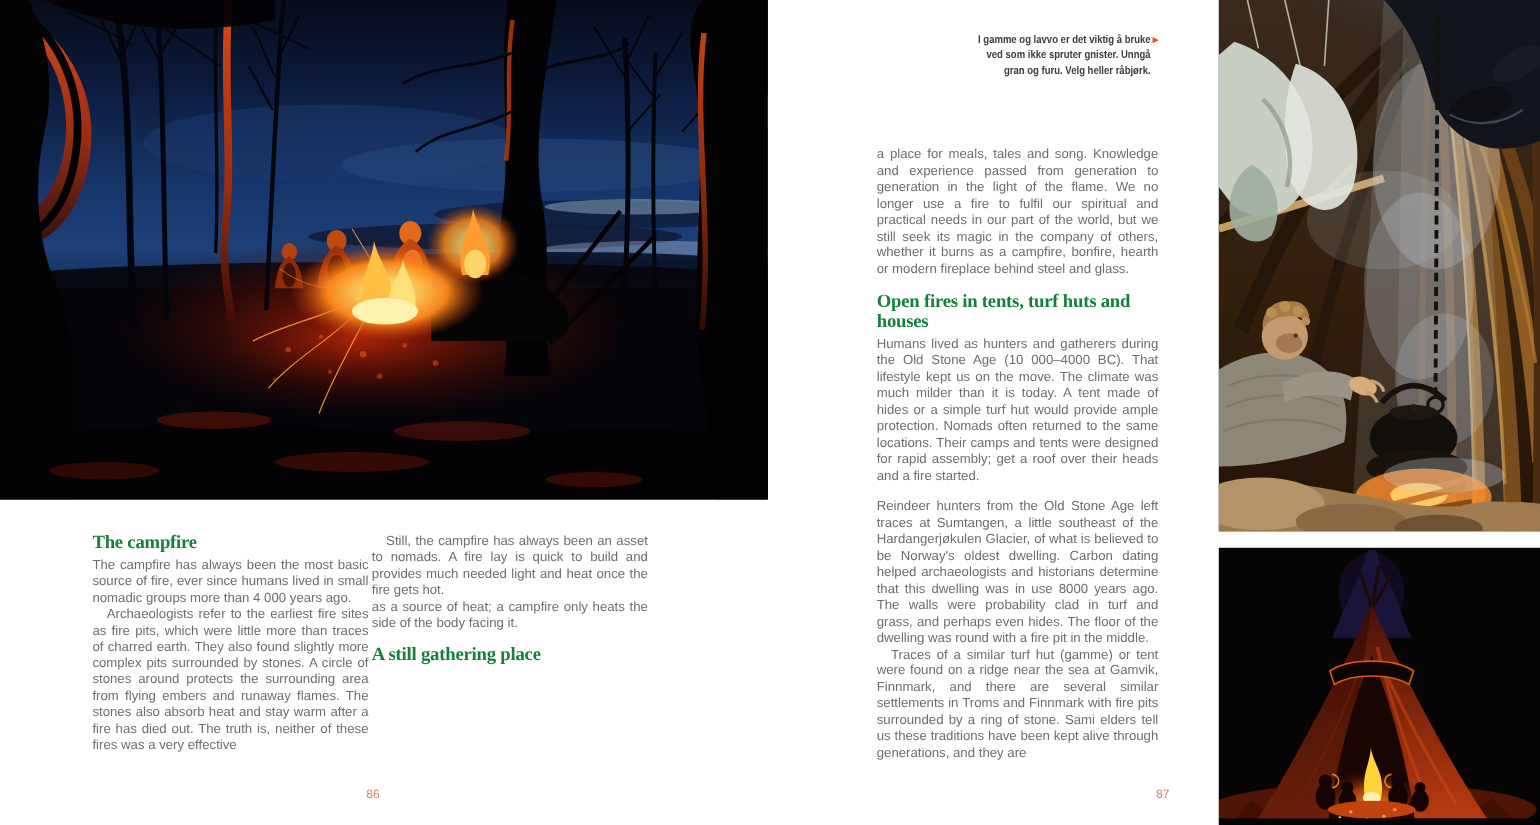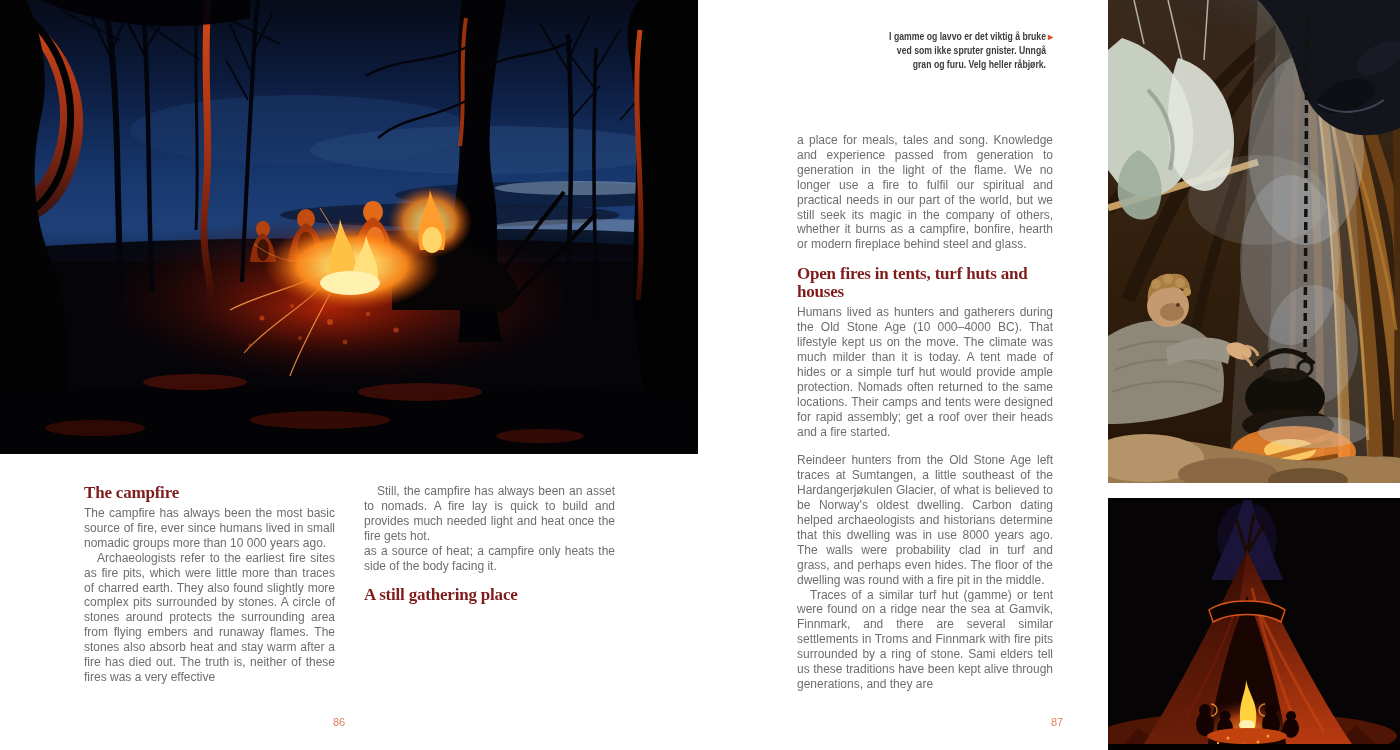--- a/index.html
+++ b/index.html
@@ -7,34 +7,34 @@
     width:1400px;height:750px;background:#ffffff;
     font-family:"Liberation Sans",sans-serif;
     position:relative;overflow:hidden;
   }
   .photo{position:absolute;overflow:hidden;background:#000;}
   .photo svg{display:block;width:100%;height:100%;}
   .photo-left{left:0;top:0;width:698px;height:454px;}
   .photo-top-right{left:1108px;top:0;width:292px;height:483px;}
   .photo-bottom-right{left:1108px;top:498px;width:292px;height:252px;}
 
-  .textcols{position:absolute;left:84px;top:484px;display:flex;gap:29px;}
+  .textcols{position:absolute;left:84px;top:484px;display:flex;gap:3px;}
   .col{width:251px;}
   .rightcol{position:absolute;left:797px;top:133px;width:256px;}
 
   .body-p{
     font-size:12px;line-height:14.9px;color:#6d6d6d;
     text-align:justify;margin:0;hyphens:auto;-webkit-hyphens:auto;
   }
   .indent{text-indent:13px;}
   .gap{margin-top:14px;}
   h2.sect{
     font-family:"Liberation Serif","DejaVu Serif",serif;
     font-weight:bold;font-size:17px;line-height:18px;
-    letter-spacing:-0.2px;color:#7f1d1d;margin:0 0 4px 0;
+    letter-spacing:-0.2px;color:#15803d;margin:0 0 4px 0;
   }
   h2.mt{margin-top:13px;}
 
   .caption{
     position:absolute;left:846px;top:30px;width:200px;
     text-align:right;font-weight:bold;font-size:10.2px;line-height:13.8px;
     color:#3b3b3b;transform:scaleX(.85);transform-origin:top right;
   }
   .caption-arrow{
     position:absolute;left:1048px;top:30px;
@@ -307,21 +307,21 @@
   <div class="caption">
     <div>I gamme og lavvo er det viktig å bruke</div>
     <div>ved som ikke spruter gnister. Unngå</div>
     <div>gran og furu. Velg heller råbjørk.</div>
   </div>
   <span class="caption-arrow">▸</span>
 
   <div class="textcols">
     <div class="col">
       <h2 class="sect">The campfire</h2>
-      <p class="body-p">The campfire has always been the most basic source of fire, ever since humans lived in small nomadic groups more than 10 000 years ago.</p>
+      <p class="body-p">The campfire has always been the most basic source of fire, ever since humans lived in small nomadic groups more than 4 000 years ago.</p>
       <p class="body-p indent">Archaeologists refer to the earliest fire sites as fire pits, which were little more than traces of charred earth. They also found slightly more complex pits surrounded by stones. A circle of stones around protects the surrounding area from flying embers and runaway flames. The stones also absorb heat and stay warm after a fire has died out. The truth is, neither of these fires was a very effective</p>
     </div>
     <div class="col">
       <p class="body-p indent">Still, the campfire has always been an asset to nomads. A fire lay is quick to build and provides much needed light and heat once the fire gets hot.</p>
       <p class="body-p">as a source of heat; a campfire only heats the side of the body facing it.</p>
       <h2 class="sect mt">A still gathering place</h2>
     </div>
   </div>
 
   <div class="rightcol">

